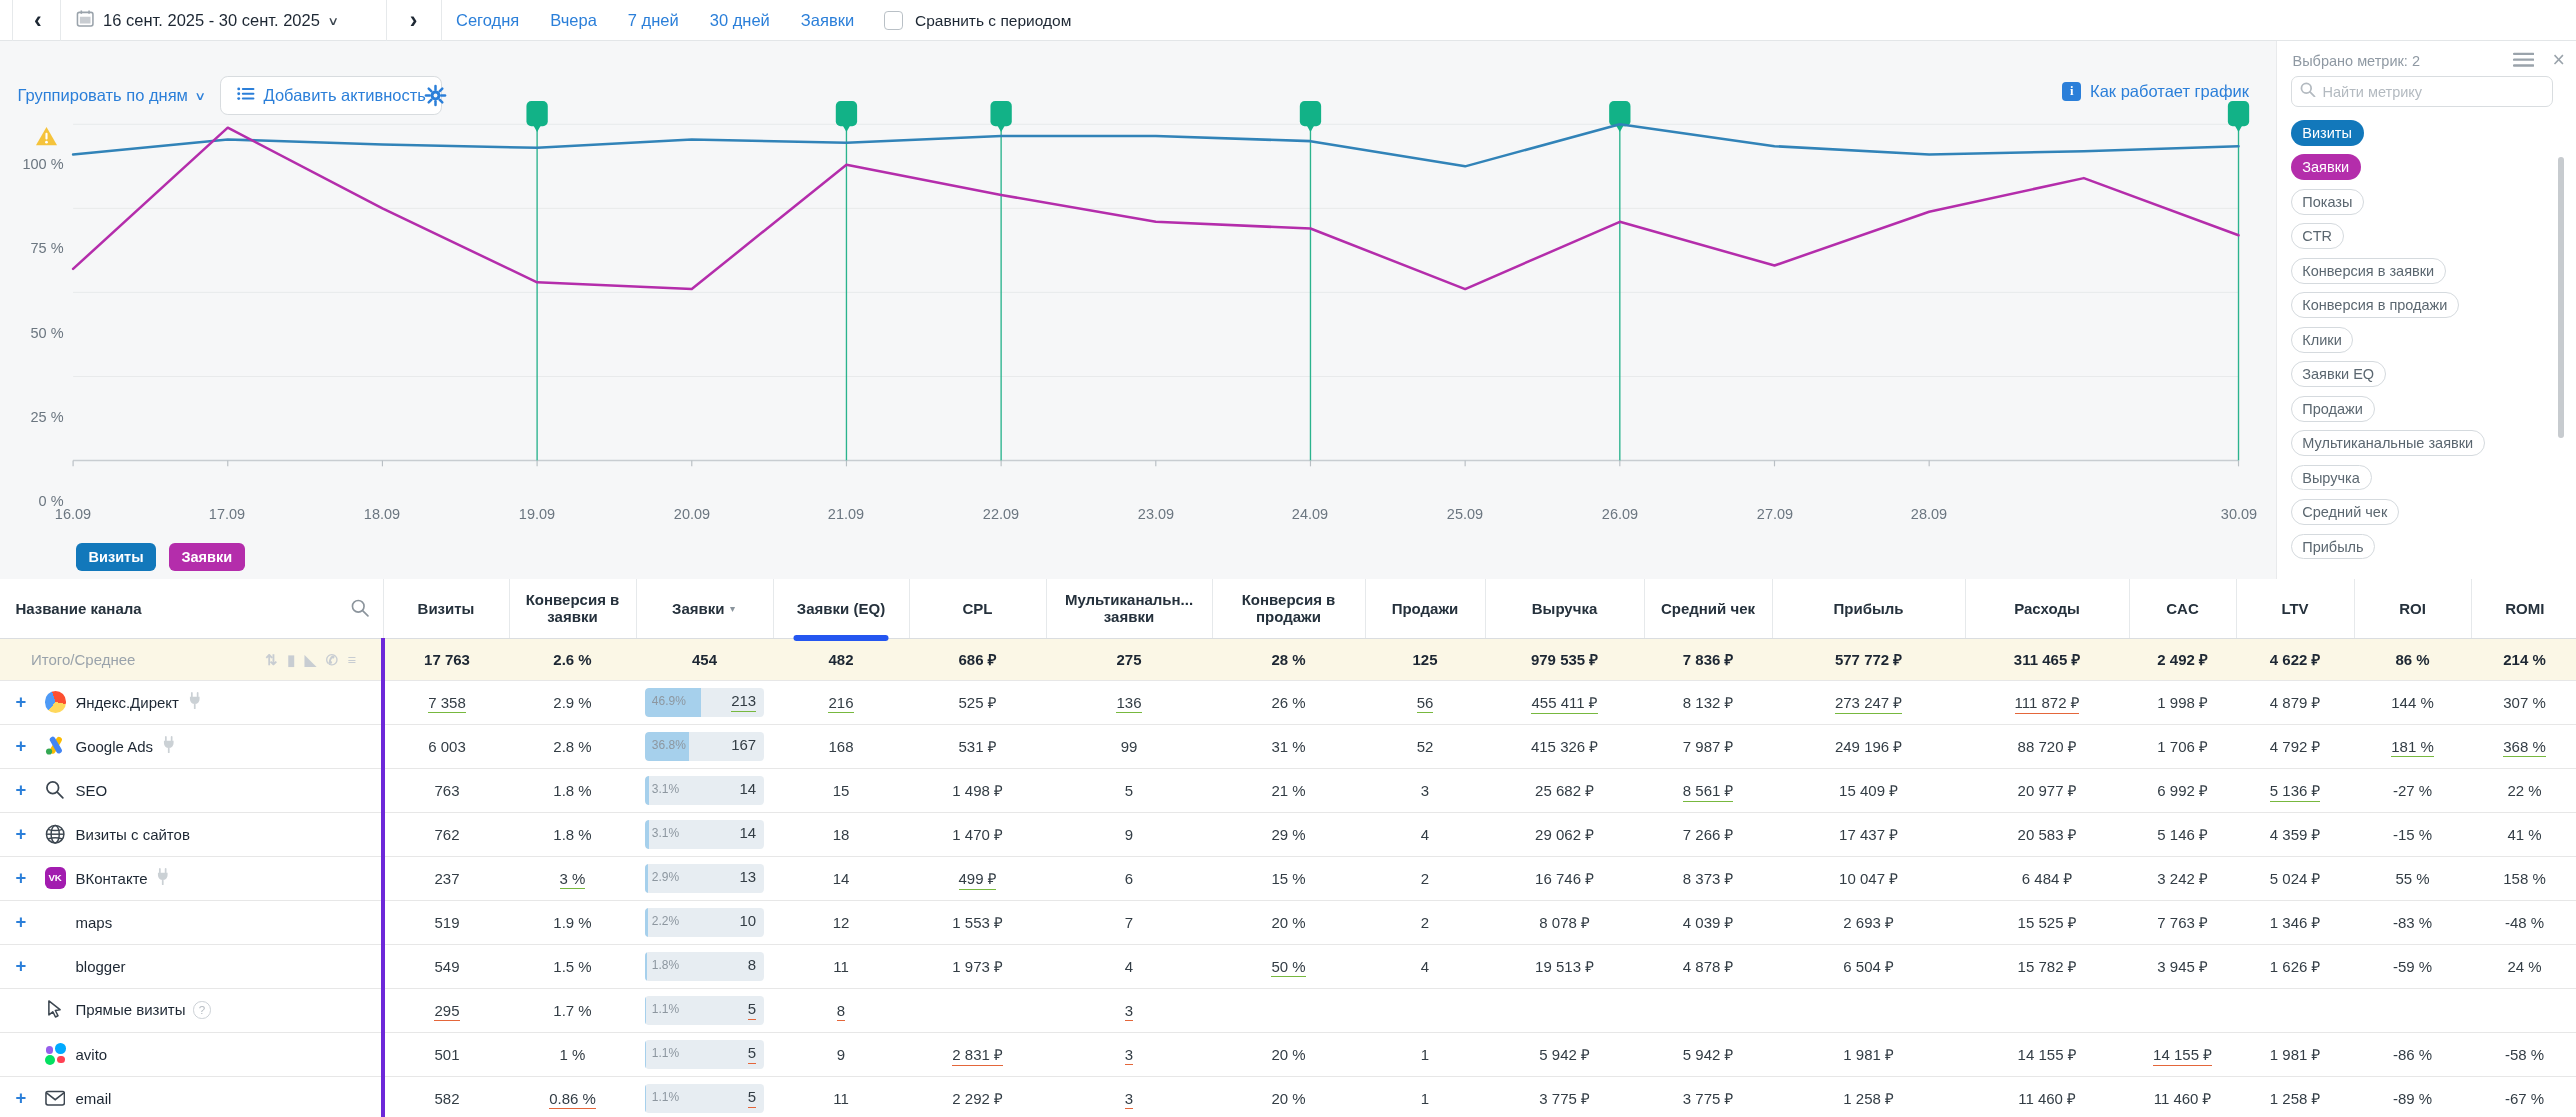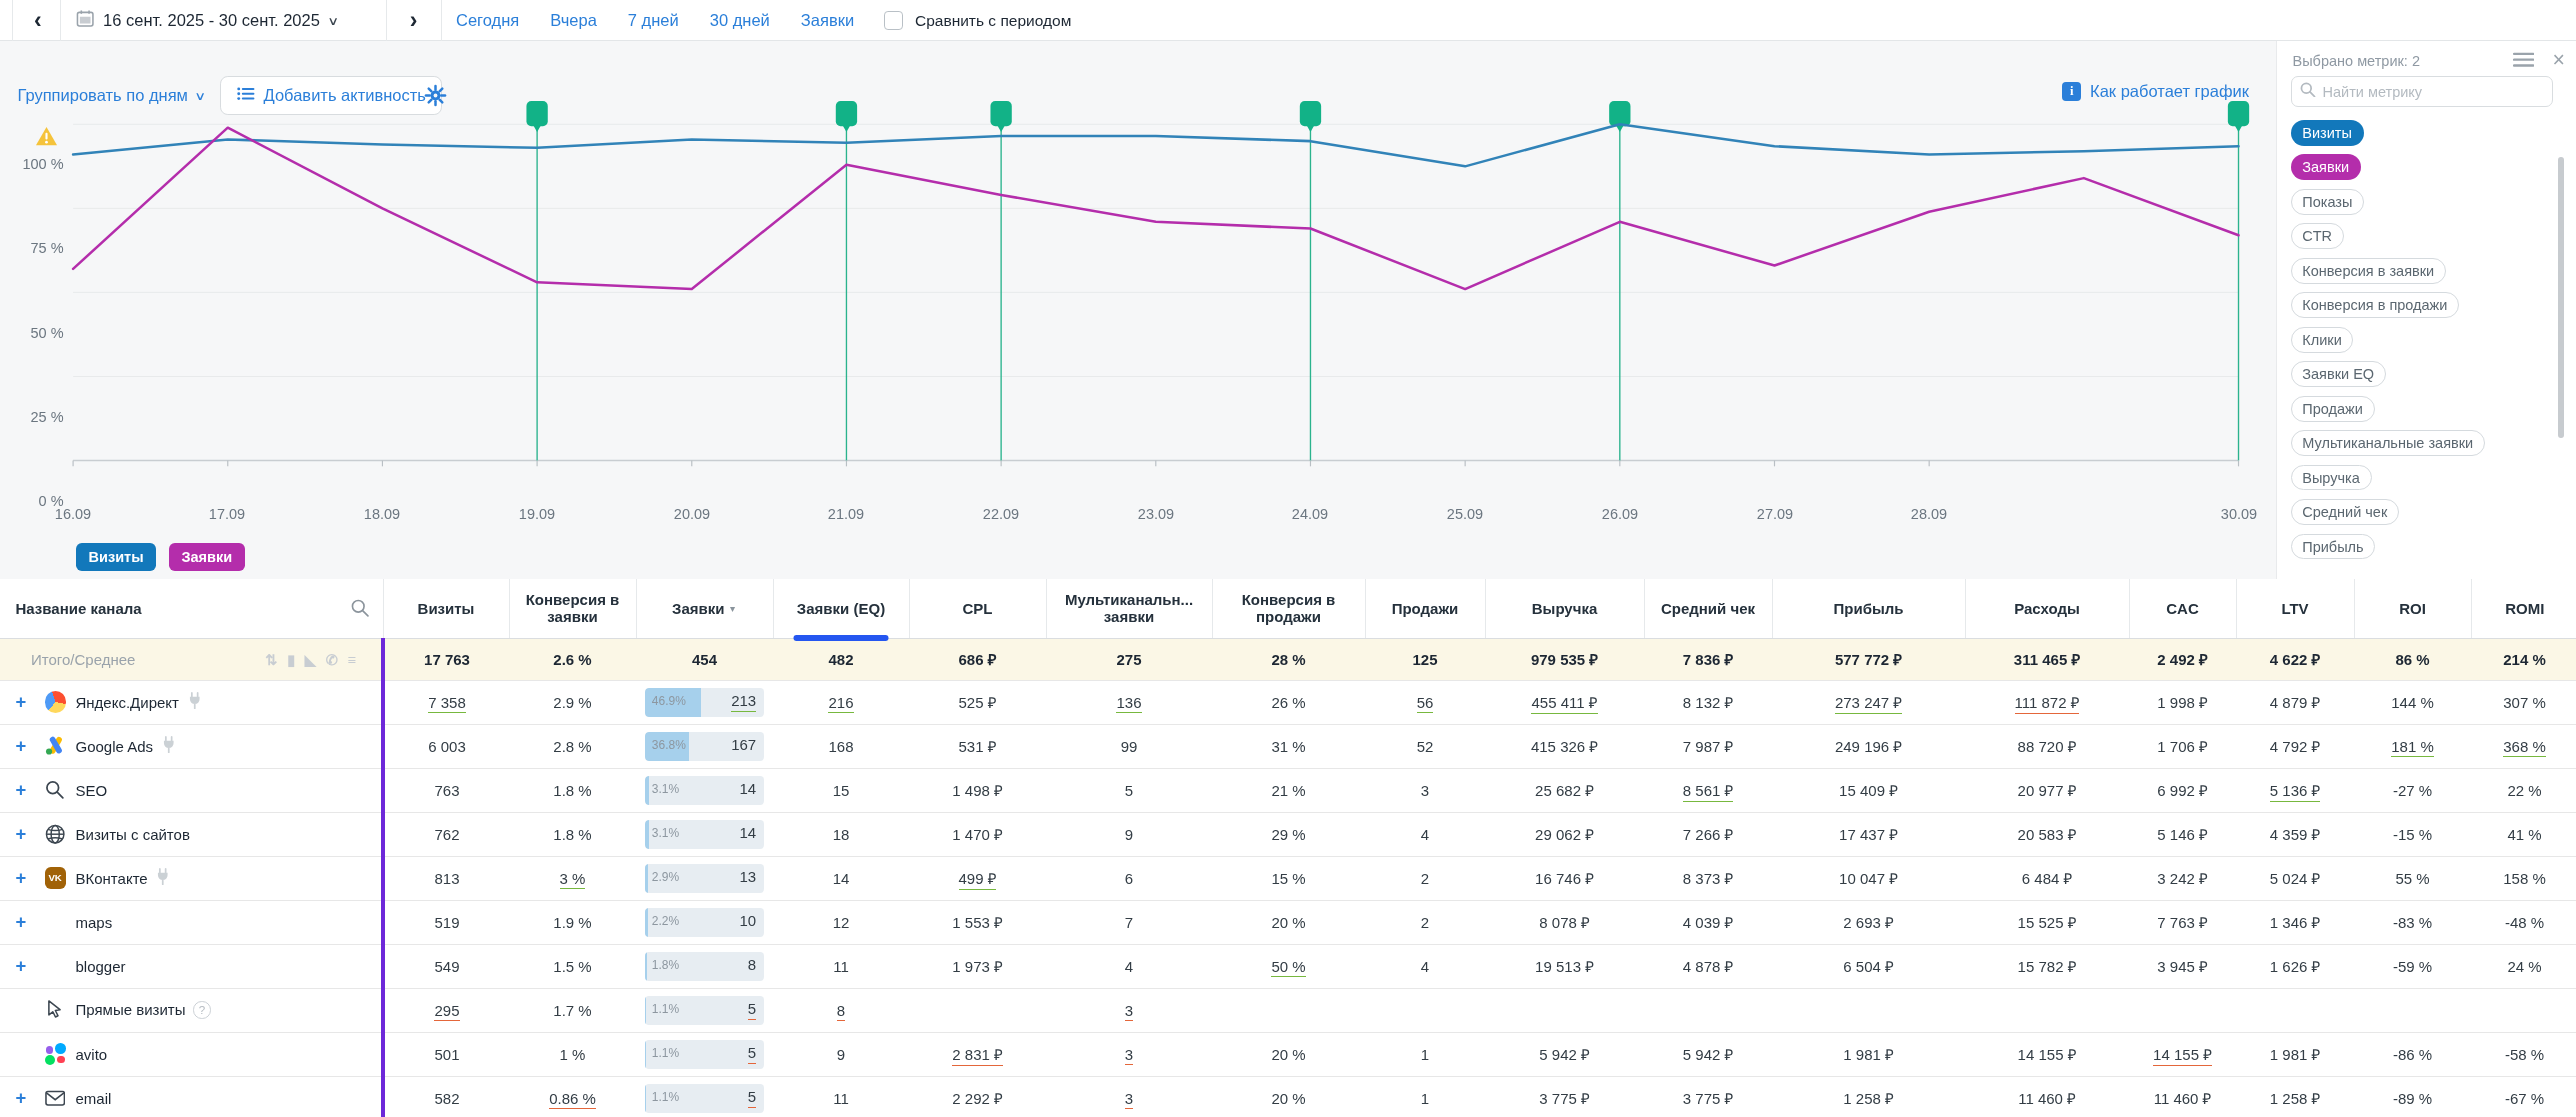--- a/index.html
+++ b/index.html
@@ -515,34 +515,34 @@
             <td><span>5 146 ₽</span></td>
             <td><span>4 359 ₽</span></td>
             <td><span>-15 %</span></td>
             <td><span>41 %</span></td>
           </tr>
           <tr>
             <td class="namecol">
               <div class="namewrap">
                 <span class="expander">+</span>
                 <span class="row-icon">
-                  <span style="display:inline-flex;width:21.3px;height:21.3px;border-radius:5.8px;background:#a16207;color:#fff;font-size:9.7px;font-weight:bold;align-items:center;justify-content:center">VK</span>
+                  <span style="display:inline-flex;width:21.3px;height:21.3px;border-radius:5.8px;background:#a21caf;color:#fff;font-size:9.7px;font-weight:bold;align-items:center;justify-content:center">VK</span>
                 </span>
                 <span class="rowlabel">ВКонтакте</span>
                 <span><svg class="plug" width="15.5" height="17.4" viewBox="0 0 16 18">
                     <g stroke="#c3c9ce" stroke-width="1.8" stroke-linecap="round">
                       <line x1="5" y1="1" x2="5" y2="5"></line>
                       <line x1="11" y1="1" x2="11" y2="5"></line>
                       <line x1="8" y1="13" x2="8" y2="17"></line>
                     </g>
                     <path d="M3 5 h10 v2.5 a5 5 0 0 1-10 0 Z" fill="#c3c9ce"></path>
                   </svg></span>
               </div>
             </td>
-            <td><span>813</span></td>
+            <td><span>237</span></td>
             <td><span class="u-g">3 %</span></td>
             <td>
               <div class="bar-wrap">
                 <div class="bar-fill" style="width: 2.9%;"></div>
                 <span class="bar-pct">2.9%</span>
                 <span class="bar-val">13</span>
               </div>
             </td>
             <td><span>14</span></td>
             <td><span class="u-g">499 ₽</span></td>

